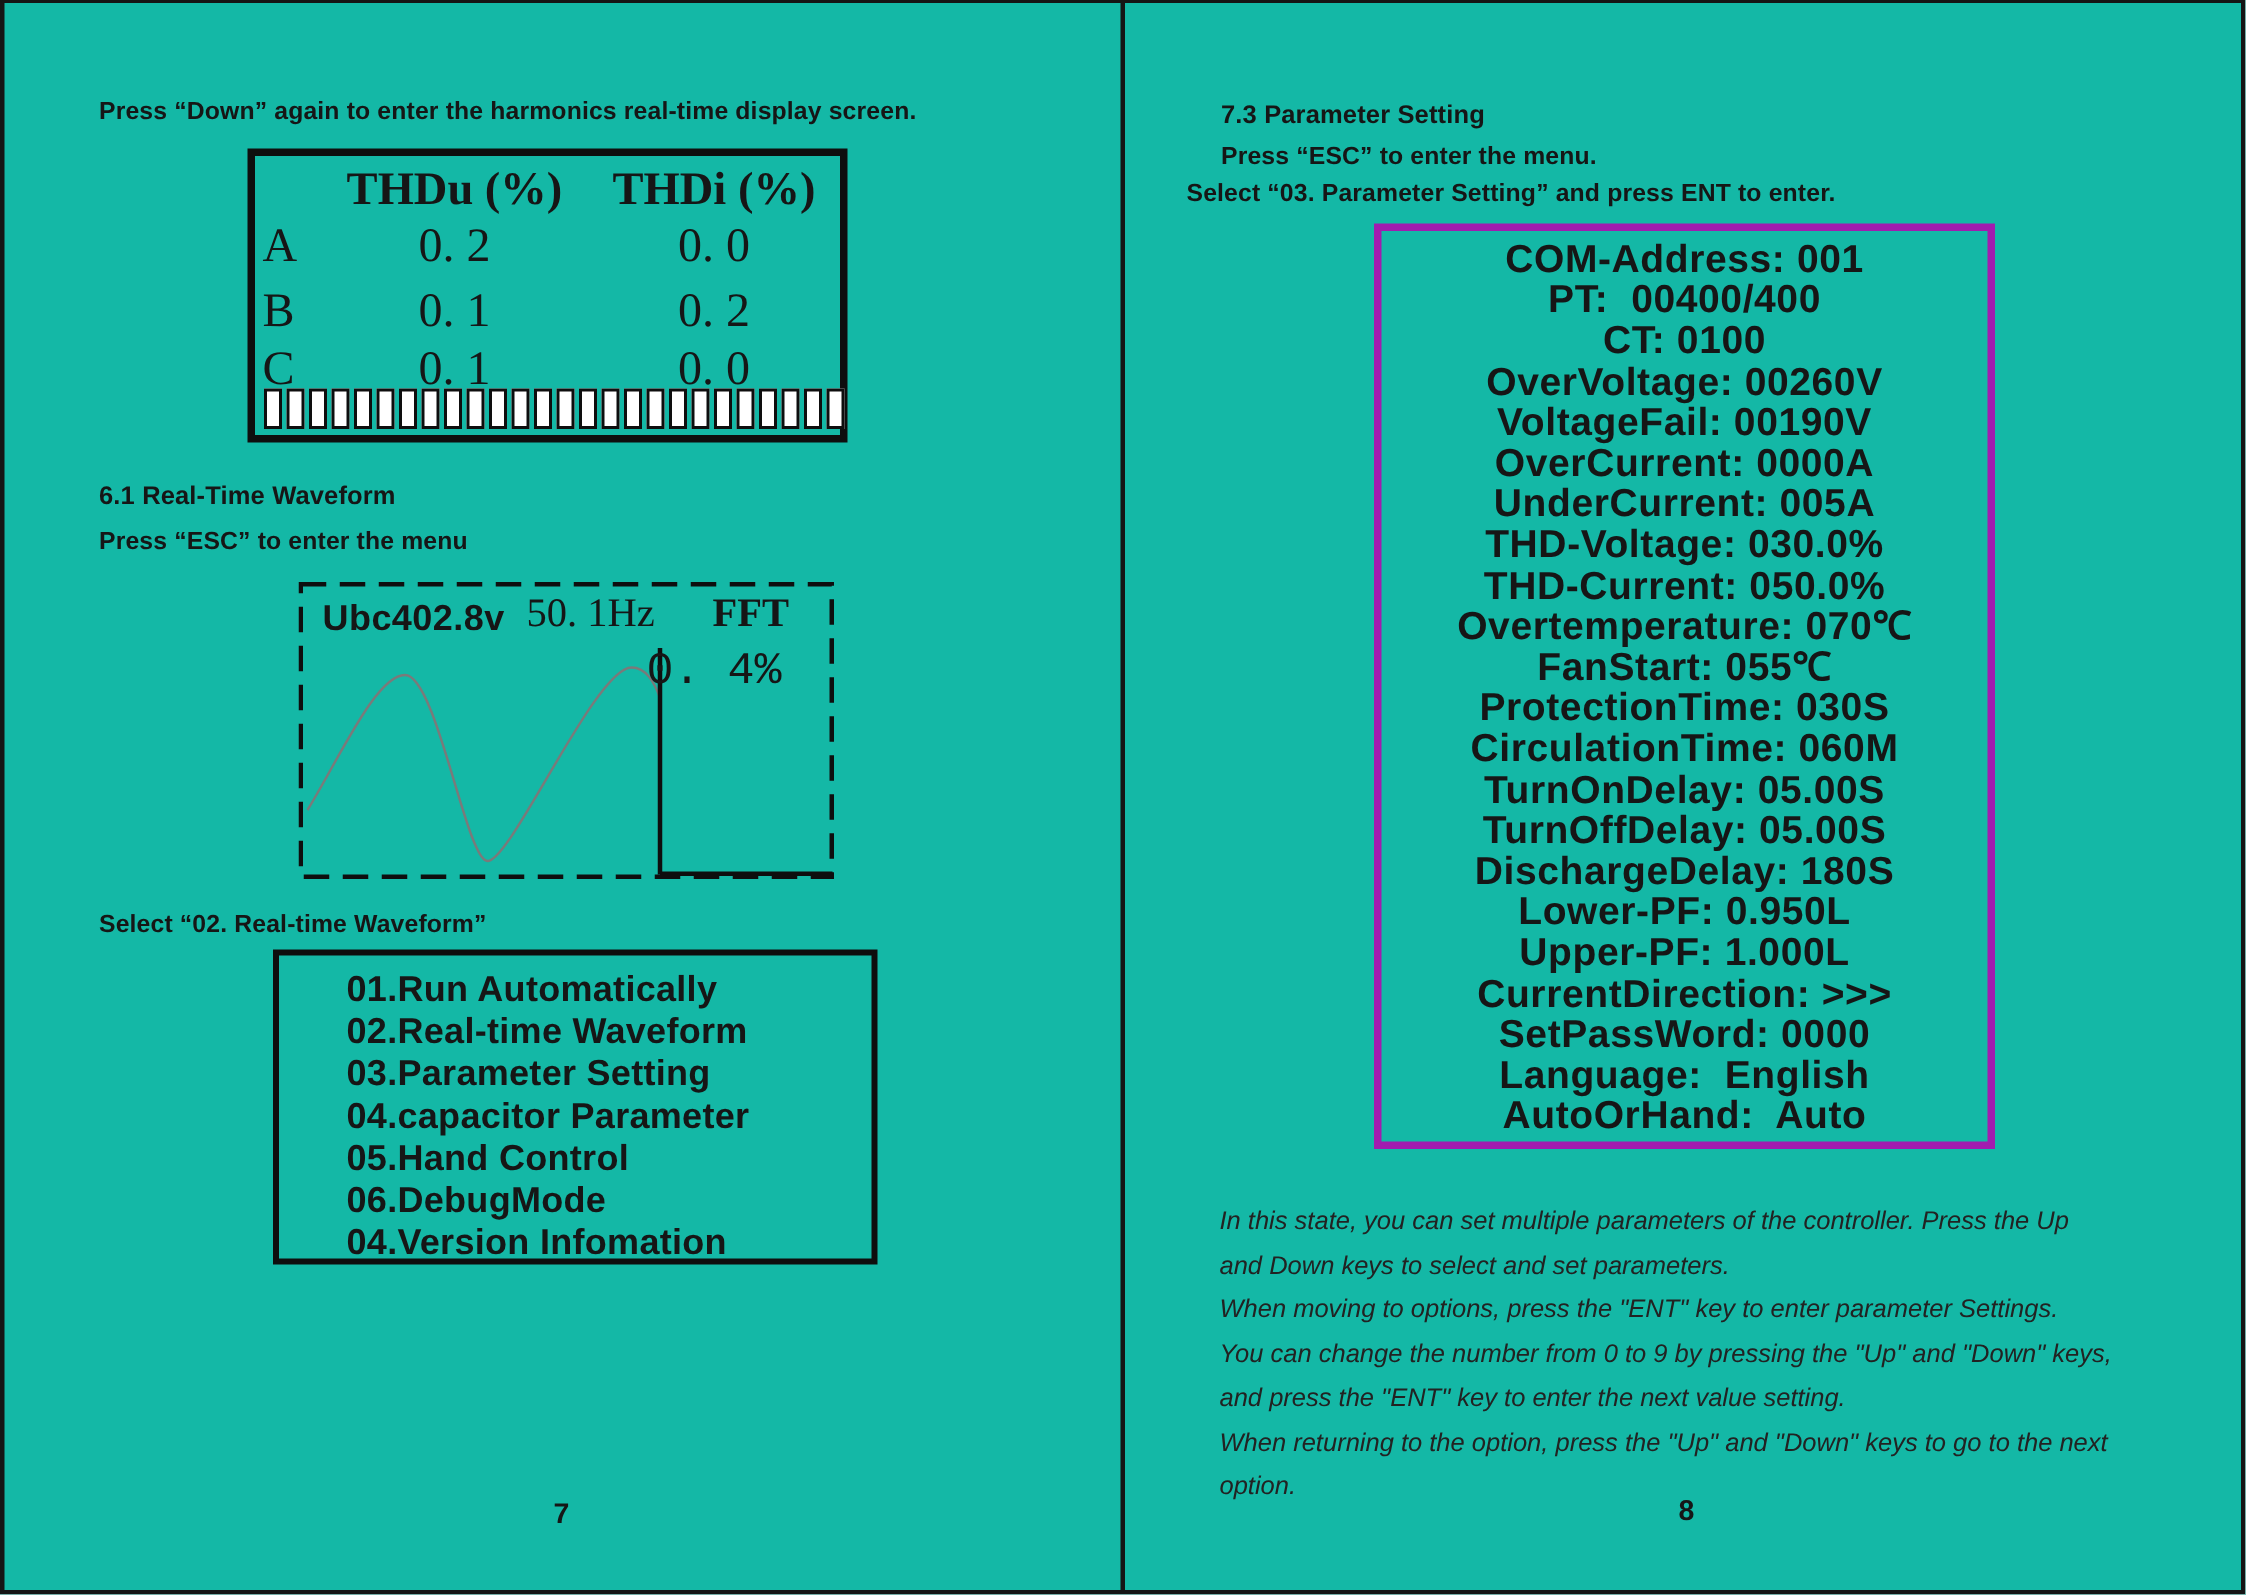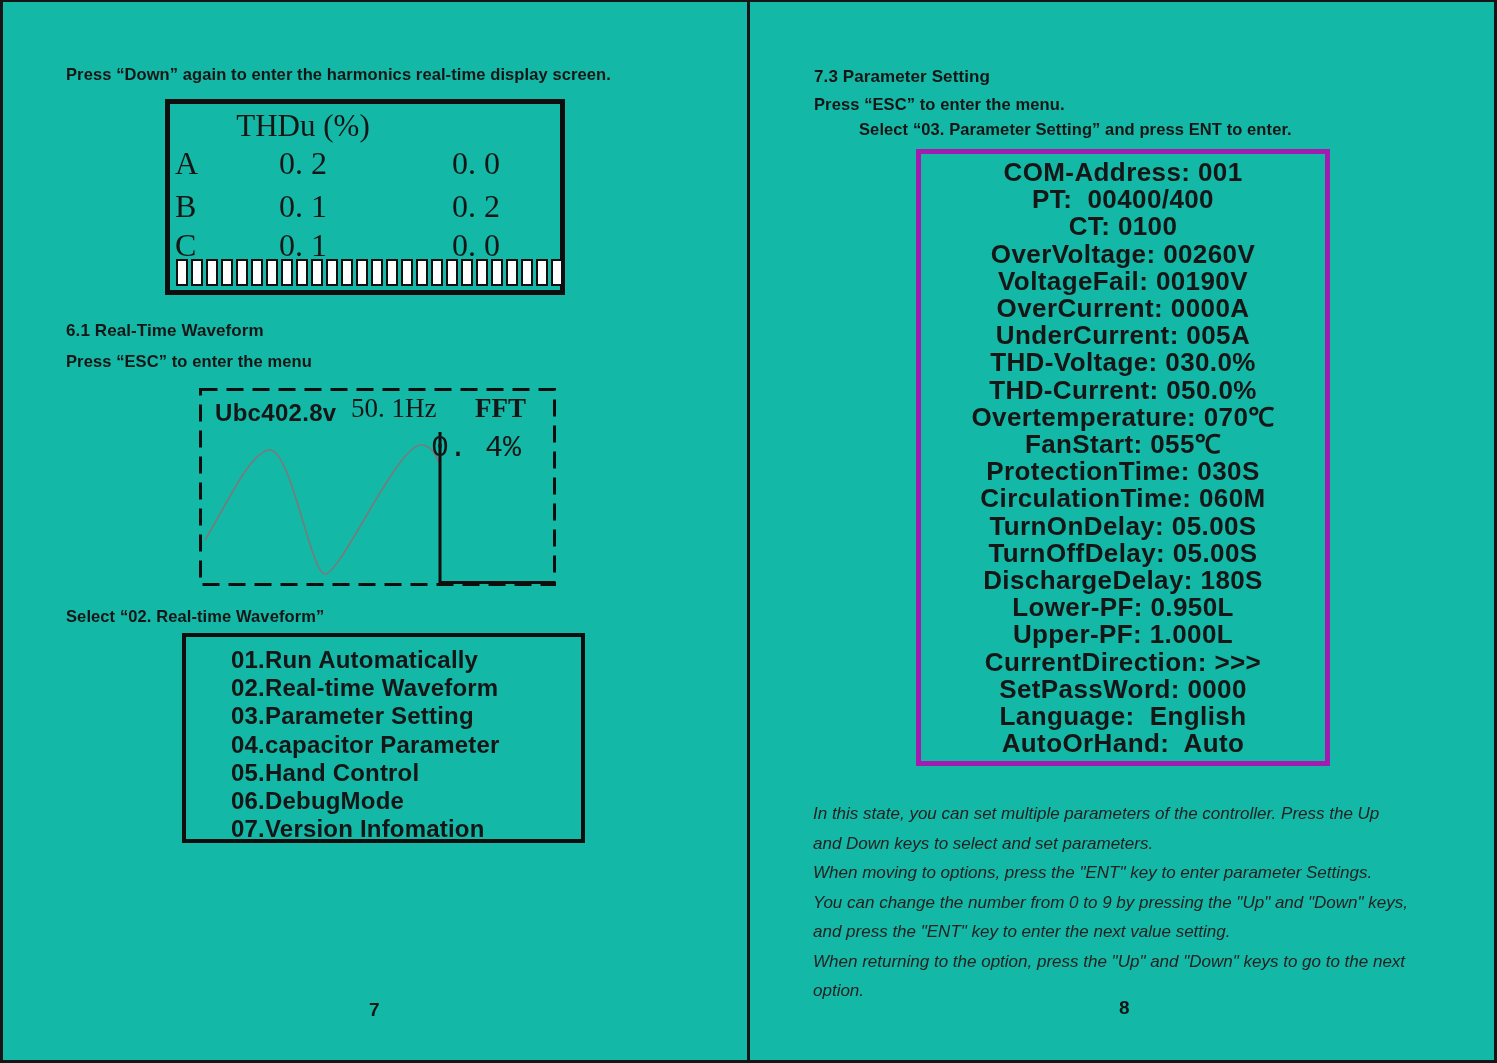--- a/index.html
+++ b/index.html
@@ -24,21 +24,21 @@
   .t-bold{font-size:16.5px;font-weight:700;letter-spacing:.1px;}
   .para-bold{font-size:17px;font-weight:700;line-height:28.5px;white-space:pre-wrap;letter-spacing:.1px;}
   .para-reg{font-size:17px;font-weight:400;line-height:29.5px;white-space:pre-wrap;color:#222;}
   .pageno{font-size:19px;font-weight:700;}
 
   
   .thd-box{left:162px;top:97px;width:400px;height:196px;border:5px solid #0e0e0e;box-sizing:border-box;
            font-family:"Liberation Serif","DejaVu Serif",serif;}
   .thd-row{position:absolute;left:5px;right:5px;display:grid;grid-template-columns:44px 168px 178px;}
   .thd-head{top:4px;font-size:31px;}
-  .thd-head span{text-align:center;}
+  .thd-head span{text-align:center;font-weight:bold;}
   .thd-data{font-size:32px;line-height:34px;}
   .thd-data .c2,.thd-data .c3,.thd-head .c2,.thd-head .c3{text-align:center;}
   .thd-cells{position:absolute;left:6px;right:6px;bottom:4px;height:27px;display:flex;gap:3px;}
   .hcell{width:12px;height:27px;box-sizing:border-box;border:2px solid #0e0e0e;background:#fff;flex:0 0 auto;}
 
   
   .wave-box{left:196px;top:386px;width:357px;height:198px;}
   .wave-box svg{position:absolute;left:0;top:0;}
   .wv-channel{position:absolute;left:16px;top:11px;font-size:24px;font-weight:700;letter-spacing:.3px;}
   .wv-freq{position:absolute;left:152px;top:5px;font-family:"Liberation Serif","DejaVu Serif",serif;font-size:27px;}
@@ -59,20 +59,21 @@
 
 <div id="canvas">
   <div class="divider"></div>
 
   <div class="abs t-bold" style="left:63px;top:63px;">Press “Down” again to enter the harmonics real-time display screen.</div>
 
   <div class="abs thd-box">
     <div class="thd-row thd-head">
       <span class="c1"></span>
       <span class="c2">THDu (%)</span>
+      <span class="c3">THDi (%)</span>
     </div>
     <div class="thd-row thd-data" style="top:42px;">
       <span class="c1">A</span>
       <span class="c2">0. 2</span>
       <span class="c3">0. 0</span>
     </div>
     <div class="thd-row thd-data" style="top:85px;">
       <span class="c1">B</span>
       <span class="c2">0. 1</span>
       <span class="c3">0. 2</span>
@@ -131,31 +132,31 @@
 
   <div class="abs t-bold" style="left:63px;top:605px;">Select “02. Real-time Waveform”</div>
 
   <div class="abs menu-box">
     <div class="menu-list">01.Run Automatically
 02.Real-time Waveform
 03.Parameter Setting
 04.capacitor Parameter
 05.Hand Control
 06.DebugMode
-07.Version Infomation</div>
+04.Version Infomation</div>
   </div>
 
 
   <div class="abs pageno" style="left:366px;top:997px;">7</div>
 
   <div class="abs h-bold" style="left:811px;top:65px;">7.3 Parameter Setting</div>
 
   <div class="abs t-bold" style="left:811px;top:93px;">Press “ESC” to enter the menu.</div>
 
-  <div class="abs t-bold" style="left:856px;top:118px;">Select “03. Parameter Setting” and press ENT to enter.</div>
+  <div class="abs t-bold" style="left:788px;top:118px;">Select “03. Parameter Setting” and press ENT to enter.</div>
 
   <div class="abs param-box">
     <div class="param-list">COM-Address: 001
 PT:  00400/400
 CT: 0100
 OverVoltage: 00260V
 VoltageFail: 00190V
 OverCurrent: 0000A
 UnderCurrent: 005A
 THD-Voltage: 030.0%

